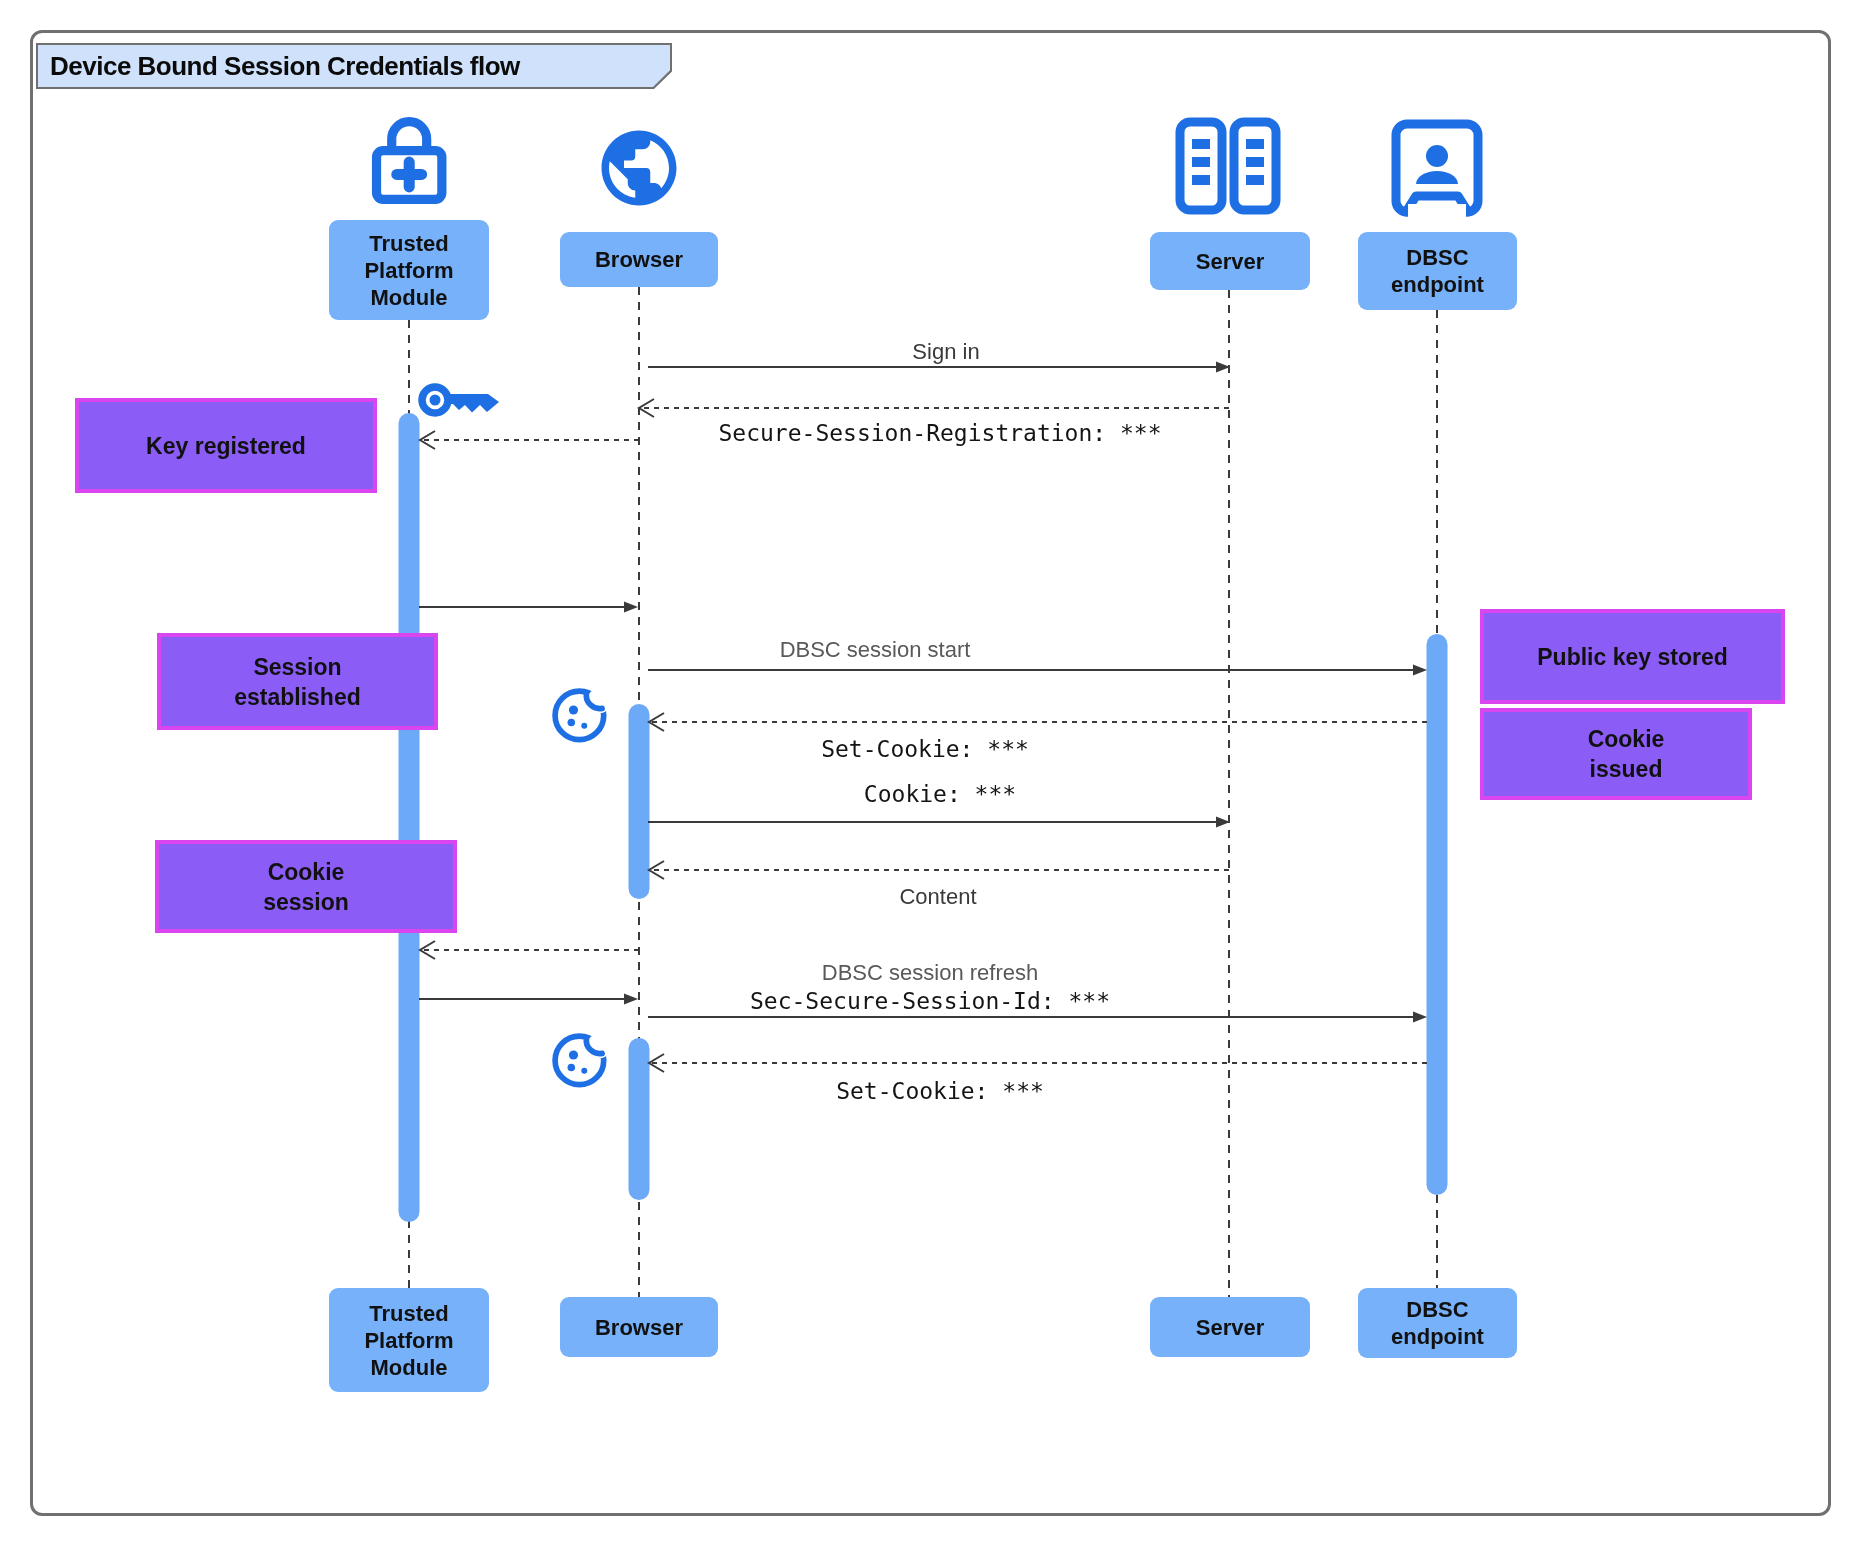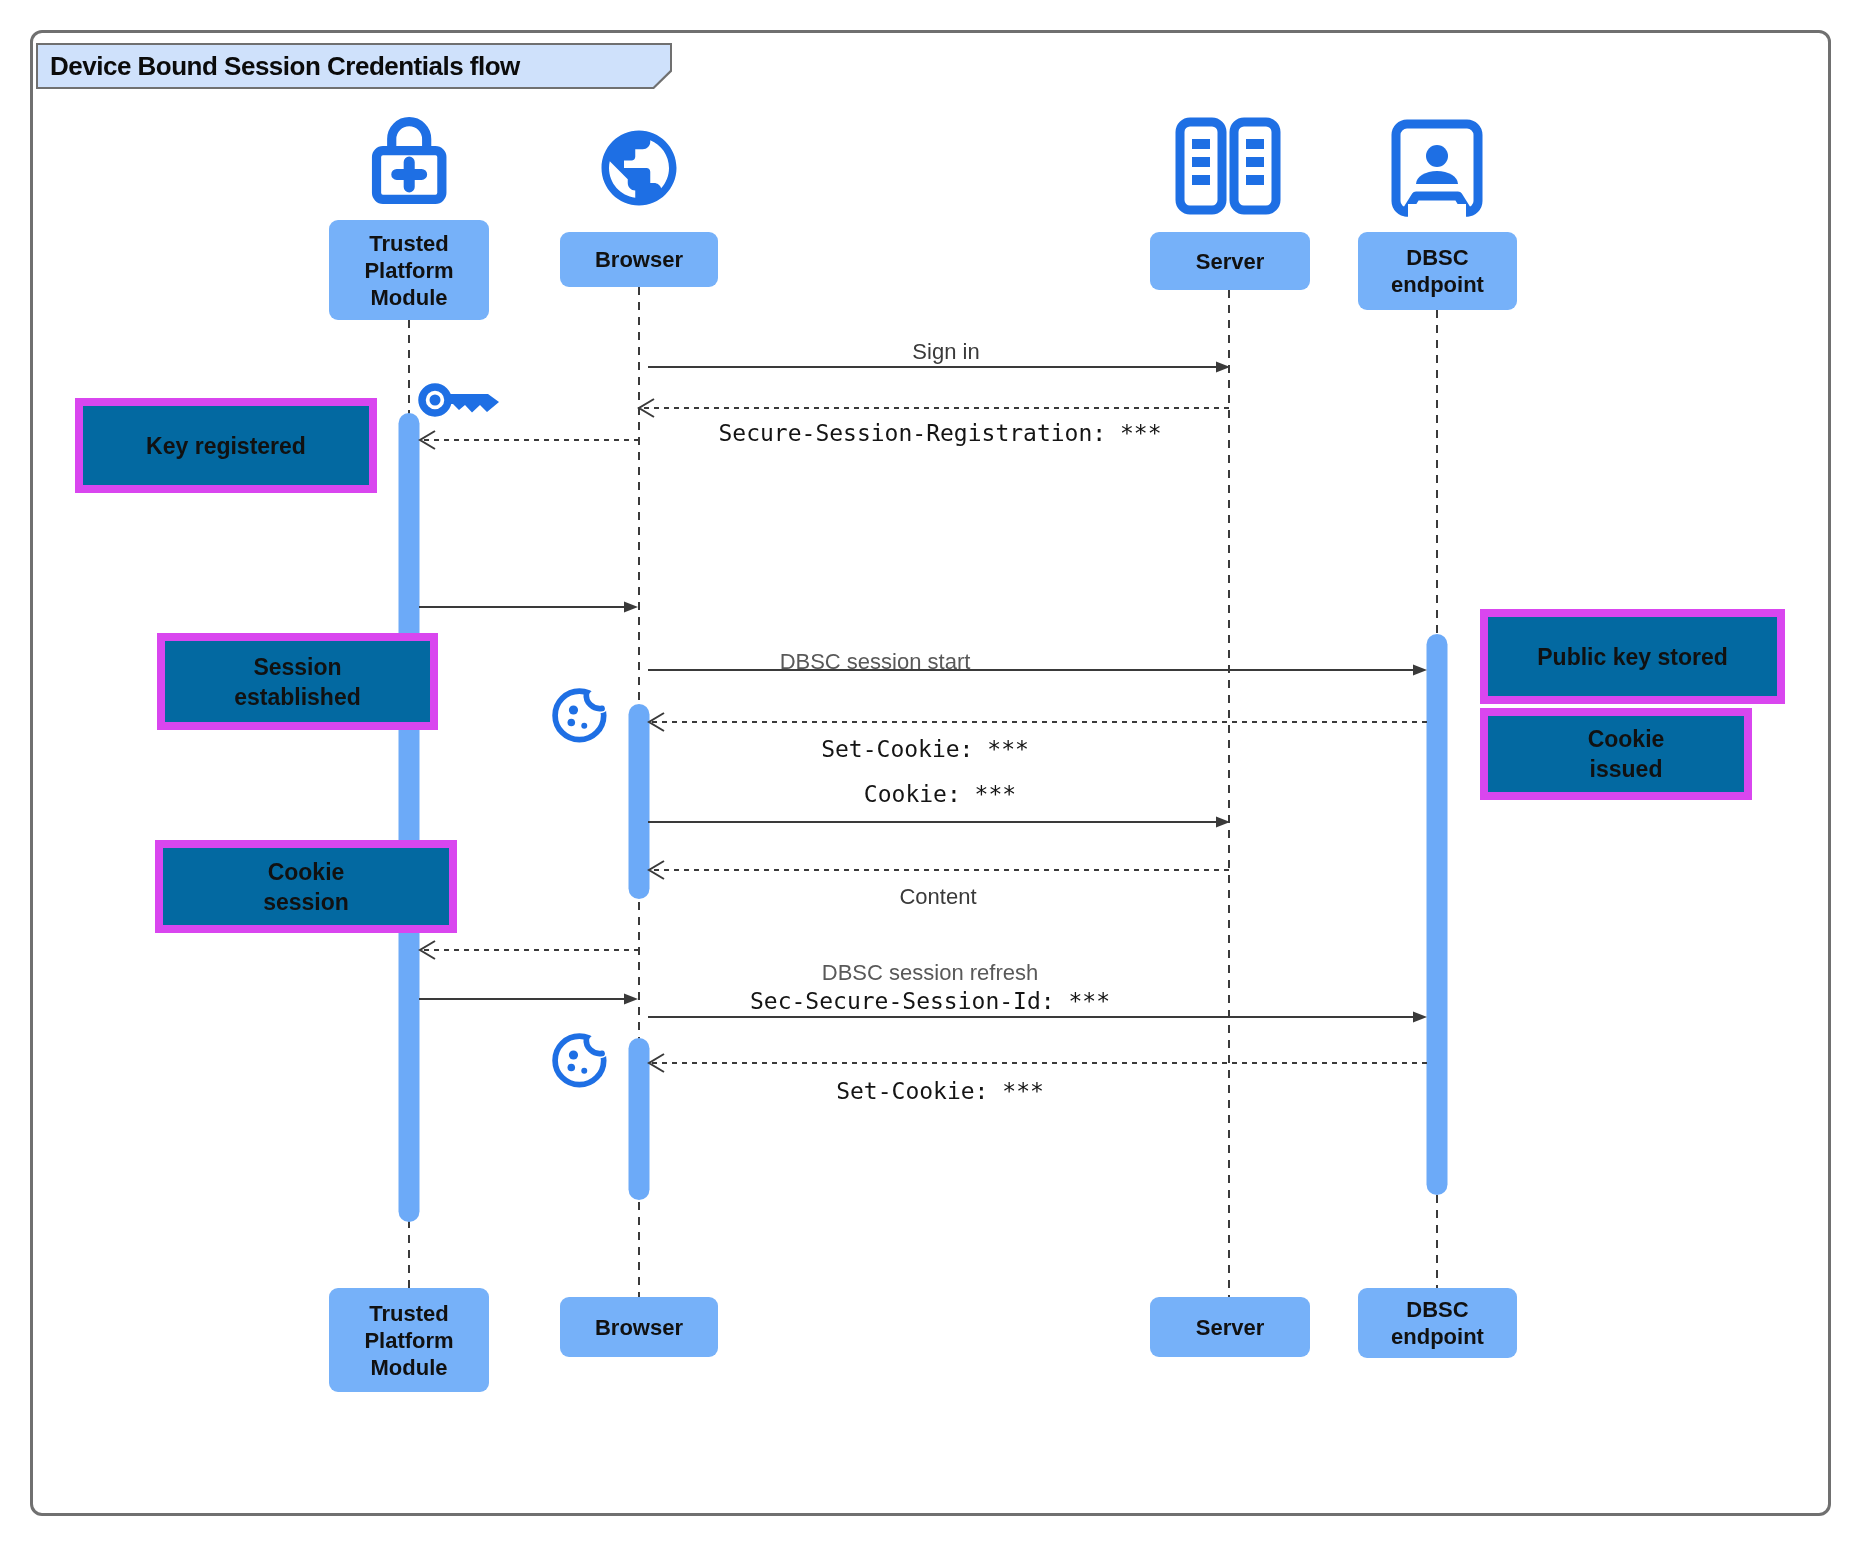--- a/index.html
+++ b/index.html
@@ -20,21 +20,21 @@
       font-size:26px; font-weight:bold; color:#0b0b0b; letter-spacing:-0.5px; }
 
   
   .pbox { position:absolute; background:#76b1f9; border-radius:9px;
           display:flex; align-items:center; justify-content:center; text-align:center;
           font-weight:bold; color:#111; font-size:22px; line-height:27px; }
   .pbox span { display:inline-block; }
   .pbox.narrow span { max-width:112px; }
 
   
-  .note { position:absolute; background:#0369a1; border:8px solid #d946ef;
+  .note { position:absolute; background:#8b5cf6; border:4px solid #d946ef;
           display:flex; align-items:center; justify-content:center; text-align:center;
           font-weight:bold; color:#111; font-size:23px; line-height:30px; }
   .note span { display:inline-block; }
   .note.wrap2 span { max-width:150px; }
   .note.wrap2b span { max-width:120px; }
 
   
   .mlabel { position:absolute; transform:translateX(-50%); white-space:nowrap;
             font-size:22px; color:#3a3a3a; text-align:center; }
   .mlabel.gray { color:#595959; }
@@ -179,21 +179,21 @@
     </div>
   <div class="note" style="left:1480px; top:609px; width:305px; height:95px;">
     <span>Public key stored</span>
     </div>
   <div class="note wrap2b" style="left:1480px; top:708px; width:272px; height:92px;padding-left:20px;">
     <span>Cookie issued</span>
     </div>
 
   <div class="mlabel" style="left:946px; top:339px;">Sign in</div>
   <div class="mlabel mono" style="left:940px; top:420px;">Secure-Session-Registration: ***</div>
-  <div class="mlabel gray" style="left:875px; top:637px;margin-top:12px;">DBSC session start</div>
+  <div class="mlabel gray" style="left:875px; top:637px;">DBSC session start</div>
   <div class="mlabel mono" style="left:925px; top:736px;">Set-Cookie: ***</div>
   <div class="mlabel mono" style="left:940px; top:781px;">Cookie: ***</div>
   <div class="mlabel" style="left:938px; top:884px;">Content</div>
   <div class="mlabel gray" style="left:930px; top:960px;">DBSC session refresh</div>
   <div class="mlabel mono" style="left:930px; top:988px;">Sec-Secure-Session-Id: ***</div>
   <div class="mlabel mono" style="left:940px; top:1078px;">Set-Cookie: ***</div>
 
   <div class="pbox narrow" style="left:329px; top:220px; width:160px; height:100px;">
     <span>Trusted Platform Module</span>
     </div>

